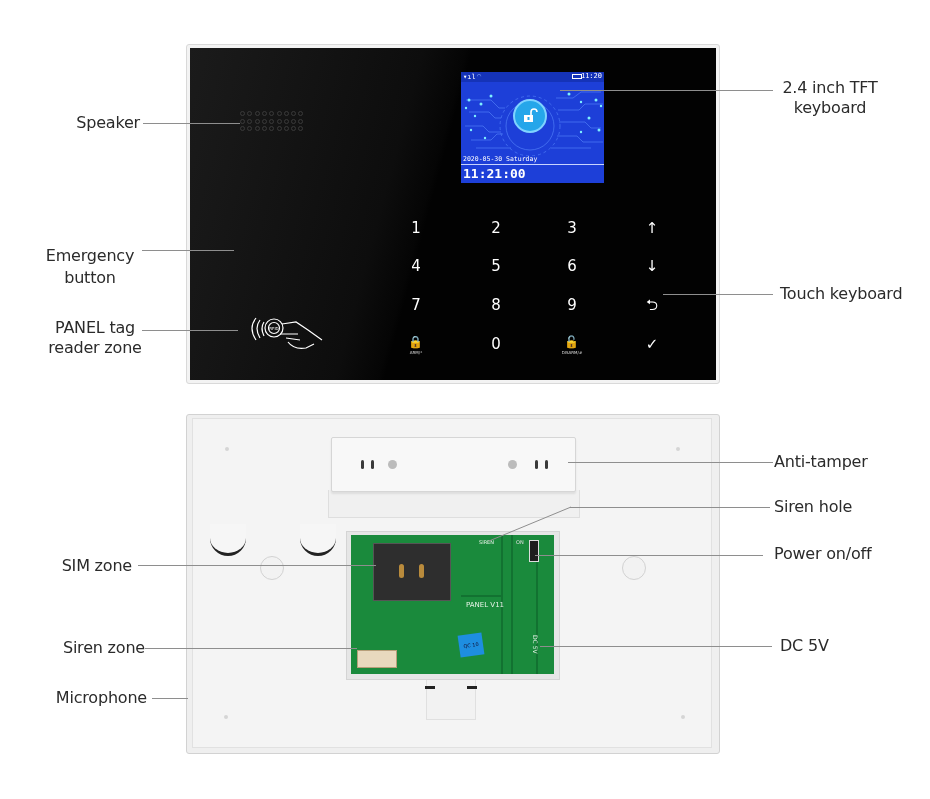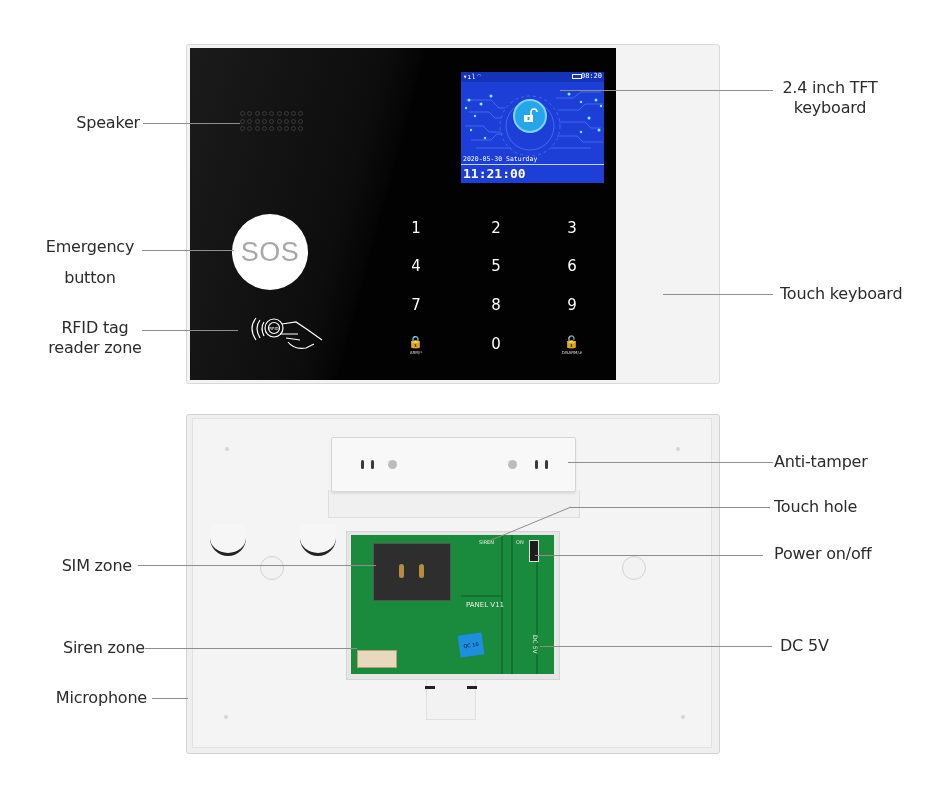--- a/index.html
+++ b/index.html
@@ -6,21 +6,21 @@
   html, body { width: 930px; height: 799px; background: #ffffff; overflow: hidden; }
   body { position: relative; font-family: "DejaVu Sans", "Liberation Sans", sans-serif; color: #2b2b2b; }
 
   .label { position: absolute; font-size: 16px; line-height: 20px; color: #2b2b2b; white-space: nowrap; letter-spacing: -0.2px; }
   .label.right { text-align: right; }
   .label.center { text-align: center; }
   .leader { position: absolute; height: 1px; background: #8e8e8e; }
 
   
   .front-frame { position: absolute; left: 186px; top: 44px; width: 534px; height: 340px; border: 1px solid #d9d9d9; border-radius: 3px; background: #f3f3f3; }
-  .front-panel { position: absolute; left: 190px; top: 48px; width: 426px; height: 332px; background: #020202; overflow: hidden; }
+  .front-panel { position: absolute; left: 190px; top: 48px; width: 526px; height: 332px; background: #020202; overflow: hidden; }
   .front-panel .sheen { position: absolute; left: 0; top: 0; width: 100%; height: 100%;
     background: linear-gradient(105deg, #1b1b1b 0%, #0d0d0d 38%, #050505 45%, transparent 46%); }
 
   .speaker { position: absolute; left: 50px; top: 63px; width: 66px; height: 24px; }
   .speaker i { position: absolute; width: 5px; height: 5px; border: 1px solid #3a3a3a; border-radius: 50%; }
 
   .screen { position: absolute; left: 271px; top: 24px; width: 143px; height: 111px; background: #1d3fd8; overflow: hidden; }
   .screen .status { position: absolute; left: 0; top: 0; width: 100%; height: 10px; background: #1533b8; font-family: "DejaVu Sans Mono", monospace; font-size: 7px; color: #fff; }
   .screen .status .sig { position: absolute; left: 2px; top: 1px; }
   .screen .status .wifi { position: absolute; left: 16px; top: 0px; color: #9fc0ff; }
@@ -100,21 +100,21 @@
       <i style="left: 43.8px; top: 15px;"></i>
       <i style="left: 51.1px; top: 15px;"></i>
       <i style="left: 58.4px; top: 15px;"></i>
     </div>
 
   <div class="screen">
     <div class="status">
       <span class="sig">▾ıl</span>
       <span class="wifi">◠</span>
       <span class="batt"></span>
-      <span class="clock">08:20</span>
+      <span class="clock">11:20</span>
     </div>
     <svg class="circuit" viewBox="0 0 143 74">
       <g stroke="#5c8cff" stroke-width="0.7" fill="none" opacity="0.8">
         <circle cx="69" cy="44" r="24"></circle>
           <circle cx="69" cy="44" r="30" stroke-dasharray="3 3"></circle>
         <path d="M5 18 H30 L38 26 H44"></path>
           <path d="M8 30 H28 L34 36 H40"></path>
           <path d="M4 44 H22 L28 50 H40"></path>
         <path d="M10 58 H30 L36 52 H42"></path>
           <path d="M95 16 H112 L120 10 H140"></path>
@@ -146,21 +146,20 @@
           <rect x="2" y="7" width="9" height="7" fill="#fff"></rect>
           <path d="M9 7 V4 a3 3 0 0 1 6 0" stroke="#fff" stroke-width="1.6" fill="none"></path>
           <rect x="5.5" y="9" width="2" height="3" fill="#25a6ea"></rect>
         </svg>
     </div>
     <div class="date">2020-05-30 Saturday</div>
     <div class="divider"></div>
     <div class="time">11:21:00</div>
   </div>
 
-  <div class="sos">SOS</div>
 
   <svg class="rfid" viewBox="0 0 80 44">
     <g stroke="#ffffff" stroke-width="1.2" fill="none">
       <path d="M10 8 Q2 18 10 30"></path>
         <path d="M14 10 Q8 18 14 28"></path>
         <path d="M18 12 Q14 18 18 26"></path>
       <circle cx="28" cy="18" r="9"></circle>
         <circle cx="28" cy="18" r="5.5"></circle>
       <path d="M36 14 L50 12 L62 20 L76 30"></path>
         <path d="M34 24 L52 24 M40 28 L54 30 M42 32 Q48 40 60 38 L68 34"></path>
@@ -263,25 +262,25 @@
   <div class="switch"></div>
   <div class="pcb-text" style="left:188px;top:100px;font-size:6px;transform:rotate(90deg);transform-origin:left top;">DC 5V</div>
   <div class="qc">QC 10</div>
   <div class="connector"></div>
 </div>
 <div class="tab-bottom"></div>
 
 <div class="label right" style="left:60px;top:113px;width:80px">Speaker</div>
 <div class="leader" style="left:143px;top:123px;width:97px"></div>
 
-<div class="label center" style="left:40px;top:237px;width:100px">Emergency</div>
+<div class="label center" style="left:40px;top:246px;width:100px">Emergency</div>
 <div class="label center" style="left:40px;top:268px;width:100px">button</div>
 <div class="leader" style="left:142px;top:250px;width:92px"></div>
 
-<div class="label center" style="left:40px;top:318px;width:110px">RFID tag</div>
+<div class="label center" style="left:40px;top:318px;width:110px">PANEL tag</div>
 <div class="label center" style="left:40px;top:338px;width:110px">reader zone</div>
 <div class="leader" style="left:142px;top:330px;width:96px"></div>
 
 <div class="label right" style="left:40px;top:556px;width:92px">SIM zone</div>
 <div class="leader" style="left:138px;top:565px;width:238px"></div>
 
 <div class="label right" style="left:30px;top:638px;width:115px">Siren zone</div>
 <div class="leader" style="left:145px;top:648px;width:212px"></div>
 
 <div class="label right" style="left:30px;top:688px;width:117px">Microphone</div>
@@ -294,19 +293,19 @@
 <div class="leader" style="left:663px;top:294px;width:110px"></div>
 <div class="label" style="left:780px;top:284px">Touch keyboard</div>
 
 <div class="leader" style="left:568px;top:462px;width:205px"></div>
 <div class="label" style="left:774px;top:452px">Anti-tamper</div>
 
 <div class="leader" style="left:570px;top:507px;width:200px"></div>
 <svg style="position:absolute;left:488px;top:506px;width:84px;height:36px">
   <line x1="83" y1="1" x2="1" y2="35" stroke="#8e8e8e" stroke-width="1"></line>
 </svg>
-<div class="label" style="left:774px;top:497px">Touch hole</div>
+<div class="label" style="left:774px;top:497px">Siren hole</div>
 
 <div class="leader" style="left:535px;top:555px;width:228px"></div>
 <div class="label" style="left:774px;top:544px">Power on/off</div>
 
 <div class="leader" style="left:540px;top:646px;width:232px"></div>
 <div class="label" style="left:780px;top:636px">DC 5V</div>
 
 </body></html>

